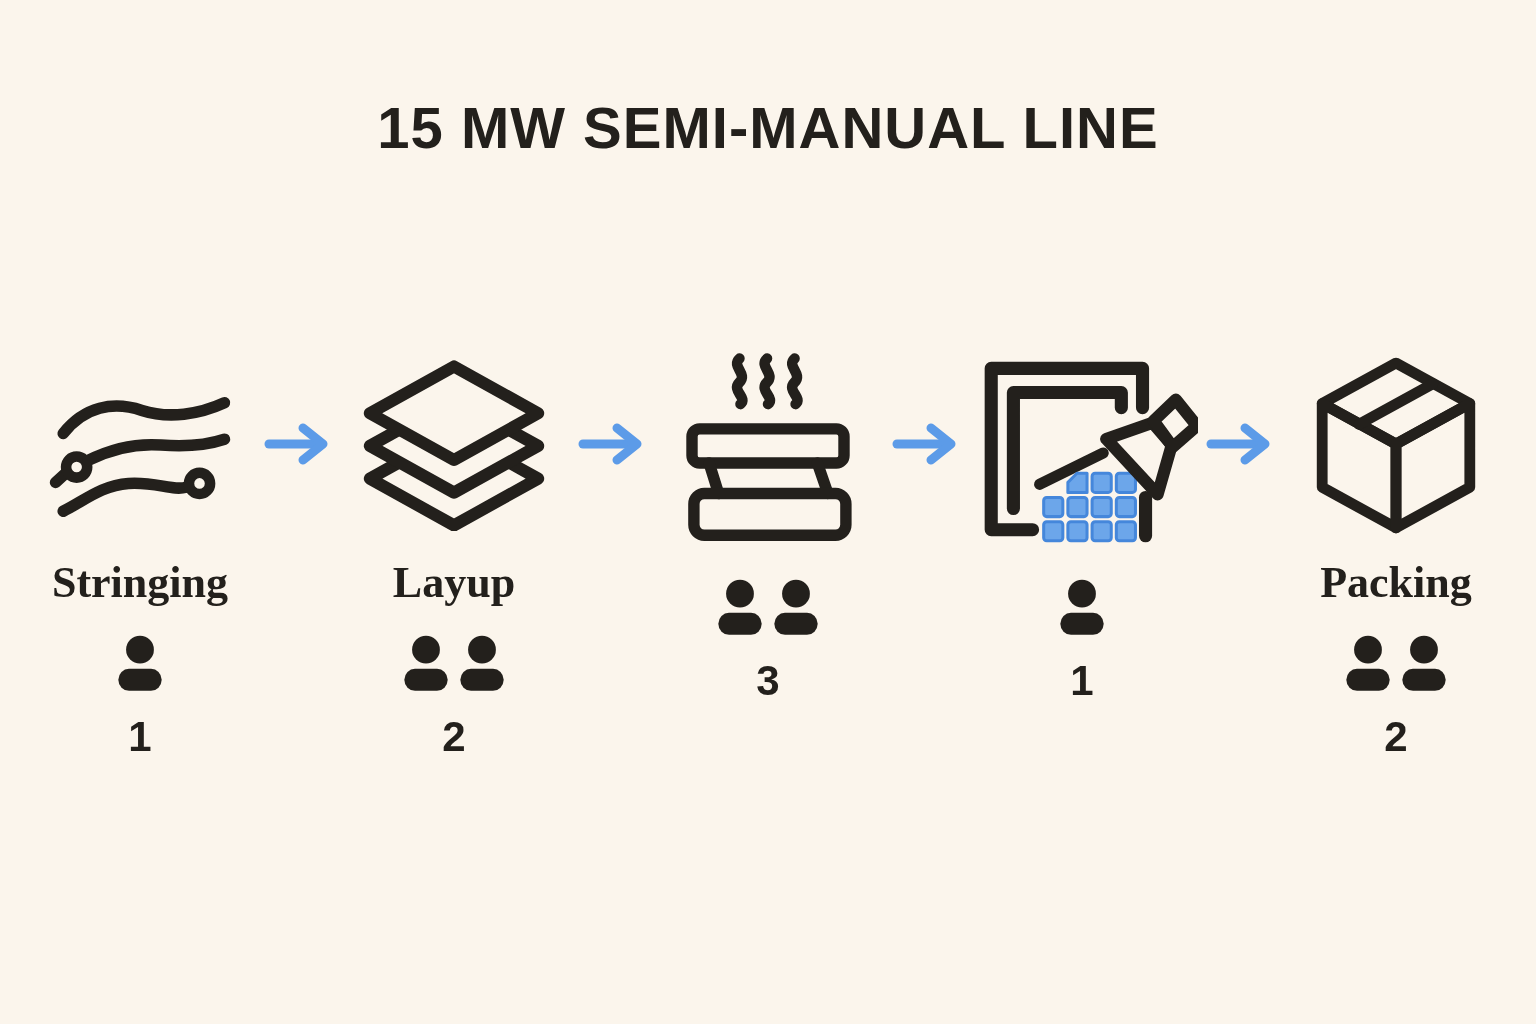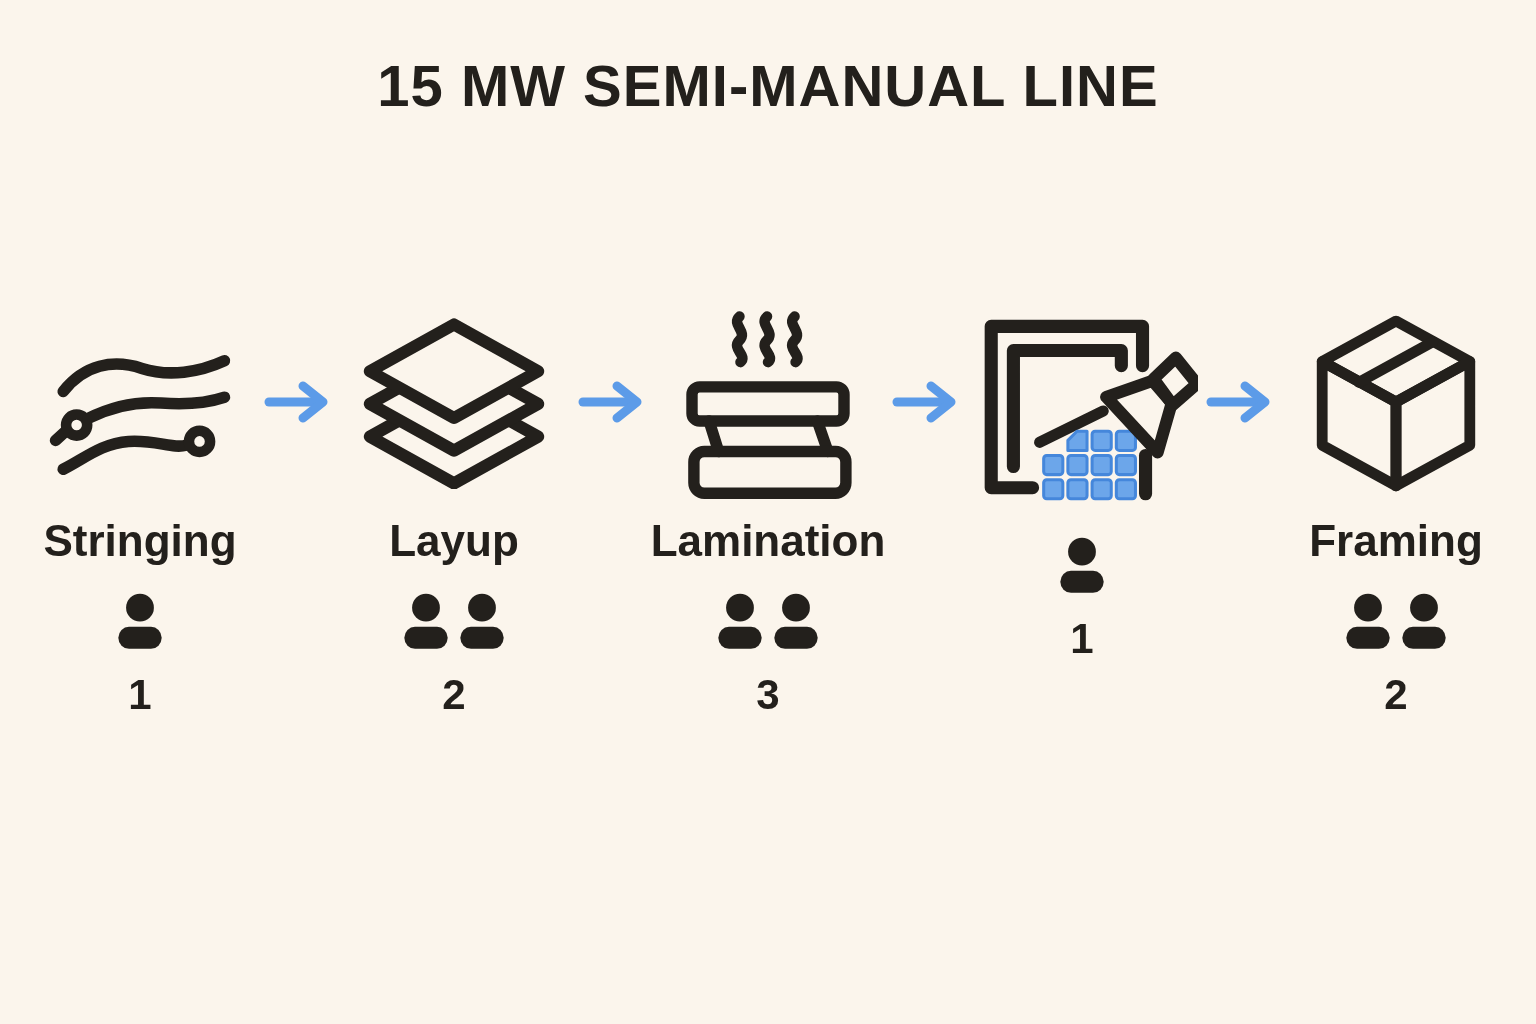--- a/index.html
+++ b/index.html
@@ -3,21 +3,21 @@
 <meta charset="utf-8">
 <style>
   html,body{margin:0;padding:0;}
   body{
     width:1536px;height:1024px;overflow:hidden;
     background:#FBF5EC;
     font-family:"Liberation Sans","DejaVu Sans",sans-serif;
     color:#23201C;
   }
   .title{
-    margin:0;padding-top:52px;
+    margin:0;padding-top:94px;
     text-align:center;
     font-size:58px;font-weight:800;letter-spacing:1px;
     color:#23201C;
   }
   .flow{
     margin-top:178px;
     display:flex;align-items:flex-start;justify-content:center;
   }
   .station{
     width:234px;
@@ -27,20 +27,21 @@
     height:212px;width:100%;
     display:flex;align-items:center;justify-content:center;
   }
   .icon-box svg{display:block;}
   .ink-stroke{stroke:#23201C;fill:none;stroke-linecap:round;stroke-linejoin:round;}
   .bg-fill{fill:#FBF5EC;}
   .station-label{
     margin-top:8px;
     font-size:44px;font-weight:700;line-height:1.1;
     white-space:nowrap;
+    font-family:Liberation Serif, serif;
   }
   .people{
     margin-top:26px;
     display:flex;gap:10px;align-items:flex-end;
     min-height:60px;
   }
   .person{width:46px;height:58px;fill:#23201C;}
   .worker-count{
     margin-top:20px;
     font-size:42px;font-weight:700;
@@ -122,21 +123,20 @@
       <svg width="190" height="196" viewBox="0 0 200 206">
         <path class="ink-stroke" stroke-width="11" d="M 70 12 C 61 20 79 28 70 37 C 61 46 79 53 71 60"></path>
         <path class="ink-stroke" stroke-width="11" d="M 99 12 C 90 20 108 28 99 37 C 90 46 108 53 100 60"></path>
         <path class="ink-stroke" stroke-width="11" d="M 128 12 C 119 20 137 28 128 37 C 119 46 137 53 129 60"></path>
         <rect class="ink-stroke" stroke-width="12" x="20" y="86" width="160" height="36" rx="8"></rect>
         <path class="ink-stroke" stroke-width="12" d="M 38 122 L 48 154"></path>
         <path class="ink-stroke" stroke-width="12" d="M 152 122 L 163 154"></path>
         <rect class="ink-stroke" stroke-width="12" x="22" y="154" width="160" height="44" rx="11"></rect>
       </svg>
     </div>
-    <div class="station-label">Lamination</div>
     <div class="people">
   <svg class="person" viewBox="0 0 48 60">
     <circle cx="24" cy="15" r="14.5"></circle>
     <rect x="1.5" y="35" width="45" height="23" rx="11"></rect>
   </svg>
 
   <svg class="person" viewBox="0 0 48 60">
     <circle cx="24" cy="15" r="14.5"></circle>
     <rect x="1.5" y="35" width="45" height="23" rx="11"></rect>
   </svg>
@@ -193,21 +193,21 @@
 
   <div class="station">
     <div class="icon-box">
       <svg width="180" height="186" viewBox="0 0 200 206">
         <path class="ink-stroke" stroke-width="12" d="M 100 12 L 182 57 L 100 102 L 18 57 Z"></path>
         <path class="ink-stroke" stroke-width="12" d="M 18 57 L 18 150 L 100 195 L 100 102 Z"></path>
         <path class="ink-stroke" stroke-width="12" d="M 182 57 L 182 150 L 100 195 L 100 102 Z"></path>
         <path class="ink-stroke" stroke-width="12" d="M 59 80 L 141 35"></path>
       </svg>
     </div>
-    <div class="station-label">Framing</div>
+    <div class="station-label">Packing</div>
     <div class="people">
   <svg class="person" viewBox="0 0 48 60">
     <circle cx="24" cy="15" r="14.5"></circle>
     <rect x="1.5" y="35" width="45" height="23" rx="11"></rect>
   </svg>
 
   <svg class="person" viewBox="0 0 48 60">
     <circle cx="24" cy="15" r="14.5"></circle>
     <rect x="1.5" y="35" width="45" height="23" rx="11"></rect>
   </svg>

